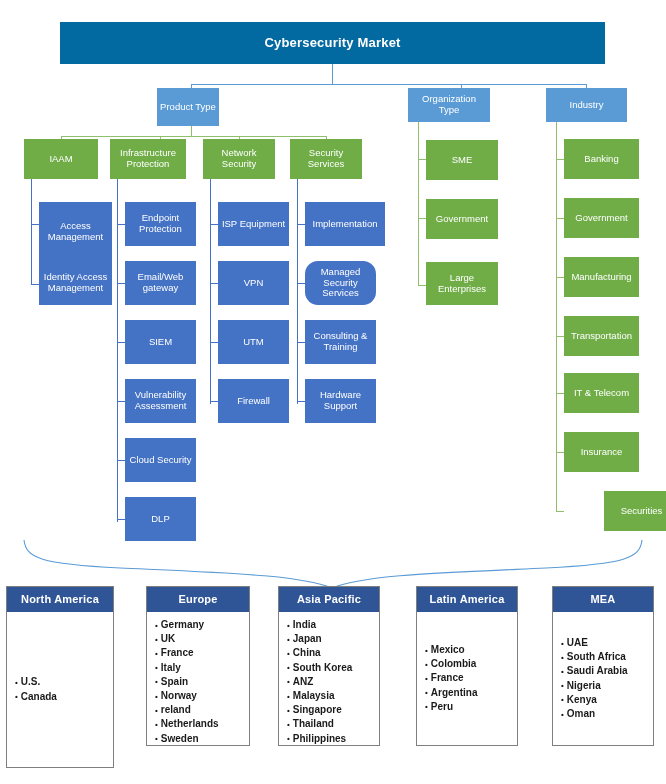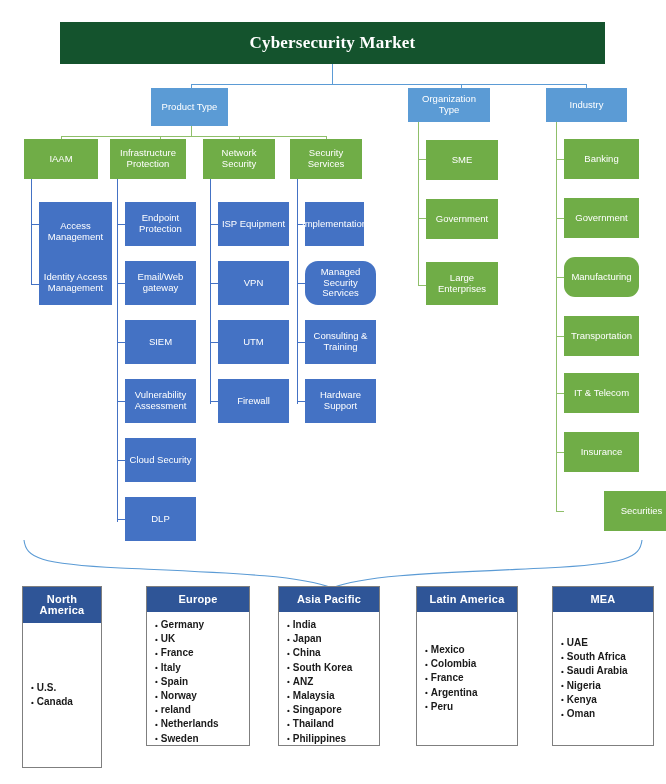--- a/index.html
+++ b/index.html
@@ -39,26 +39,25 @@
     align-items: center;
     justify-content: center;
     text-align: center;
     color: #ffffff;
     line-height: 1.12;
     padding: 2px 3px;
     white-space: pre-line;
   }
 
   .node.title {
-    background: #14532d;
+    background: #0369a1;
     color: #ffffff;
-    font-size: 17px;
+    font-size: 13px;
     font-weight: bold;
     letter-spacing: 0.2px;
-    font-family: Liberation Serif, serif;
   }
   .node.lvl1 {
     background: #5B9BD5;
     font-size: 9.5px;
   }
   .node.lvl2 {
     background: #70AD47;
     font-size: 9.5px;
   }
   .node.lvl3 {
@@ -127,21 +126,21 @@
   <div class="node title" style="left:60px; top:22px; width:545px; height:42px;">
     <span>Cybersecurity Market</span>
   </div>
 
   <div class="line" style="left:332px; top:64px; width:1px; height:20px;"></div>
   <div class="line" style="left:191px; top:84px; width:396px; height:1px;"></div>
   <div class="line" style="left:191px; top:84px; width:1px; height:4px;"></div>
   <div class="line" style="left:461px; top:84px; width:1px; height:4px;"></div>
   <div class="line" style="left:586px; top:84px; width:1px; height:4px;"></div>
 
-  <div class="node lvl1" style="left:151px; top:88px; width:77px; height:38px;">
+  <div class="node lvl1" style="left:157px; top:88px; width:62px; height:38px;">
     <span>Product Type</span>
   </div>
   <div class="node lvl1" style="left:408px; top:88px; width:82px; height:34px;">
     <span>Organization Type</span>
   </div>
   <div class="node lvl1" style="left:546px; top:88px; width:81px; height:34px;">
     <span>Industry</span>
   </div>
 
   <div class="line green" style="left:191px; top:126px; width:1px; height:11px;"></div>
@@ -219,21 +218,21 @@
   <div class="node lvl3" style="left:218px; top:379px; width:71px; height:44px;">
     <span>Firewall</span>
   </div>
 
   <div class="line blue" style="left:297px; top:179px; width:1px; height:225px;"></div>
   <div class="line blue" style="left:297px; top:224px; width:8px; height:1px;"></div>
   <div class="line blue" style="left:297px; top:283px; width:8px; height:1px;"></div>
   <div class="line blue" style="left:297px; top:342px; width:8px; height:1px;"></div>
   <div class="line blue" style="left:297px; top:401px; width:8px; height:1px;"></div>
 
-  <div class="node lvl3" style="left:305px; top:202px; width:59px; height:44px;">
+  <div class="node lvl3" style="left:305px; top:202px; width:80px; height:44px;">
     <span>Implementation</span>
   </div>
   <div class="node lvl3" style="left:305px; top:261px; width:71px; height:44px;border-radius:13px;">
     <span>Managed Security Services</span>
   </div>
   <div class="node lvl3" style="left:305px; top:320px; width:71px; height:44px;">
     <span>Consulting &amp; Training</span>
   </div>
   <div class="node lvl3" style="left:305px; top:379px; width:71px; height:44px;">
     <span>Hardware Support</span>
@@ -262,42 +261,42 @@
   <div class="line green" style="left:556px; top:393px; width:8px; height:1px;"></div>
   <div class="line green" style="left:556px; top:452px; width:8px; height:1px;"></div>
   <div class="line green" style="left:556px; top:511px; width:8px; height:1px;"></div>
 
   <div class="node lvl2" style="left:564px; top:139px; width:75px; height:40px;">
     <span>Banking</span>
   </div>
   <div class="node lvl2" style="left:564px; top:198px; width:75px; height:40px;">
     <span>Government</span>
   </div>
-  <div class="node lvl2" style="left:564px; top:257px; width:75px; height:40px;border-radius:11px;">
+  <div class="node lvl2" style="left:564px; top:257px; width:75px; height:40px;">
     <span>Manufacturing</span>
   </div>
   <div class="node lvl2" style="left:564px; top:316px; width:75px; height:40px;">
     <span>Transportation</span>
   </div>
   <div class="node lvl2" style="left:564px; top:373px; width:75px; height:40px;">
     <span>IT &amp; Telecom</span>
   </div>
   <div class="node lvl2" style="left:564px; top:432px; width:75px; height:40px;">
     <span>Insurance</span>
   </div>
   <div class="node lvl2" style="left:564px; top:491px; width:75px; height:40px;margin-left:40px;">
     <span>Securities</span>
   </div>
 
   <svg class="brace" viewBox="0 0 666 58" preserveAspectRatio="none">
     <path d="M 24 8 C 26 26, 40 32, 120 36 C 230 41, 300 43, 332 56
              C 364 43, 436 41, 546 36 C 626 32, 640 26, 642 8" fill="none" stroke="#5B9BD5" stroke-width="1.1"></path>
   </svg>
 
-  <div class="region" style="left:22px; top:586px; width:80px; height:182px;">
+  <div class="region" style="left:6px; top:586px; width:108px; height:182px;">
     <div class="region-header">North America</div>
     <div class="region-body">
       <div class="region-item">U.S.</div>
       <div class="region-item">Canada</div>
     </div>
   </div>
 
   <div class="region" style="left:146px; top:586px; width:104px; height:160px;">
     <div class="region-header">Europe</div>
     <div class="region-body pad-top">

